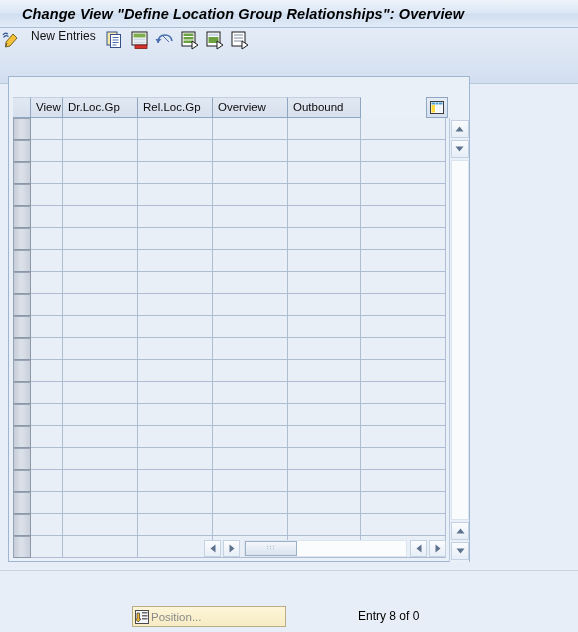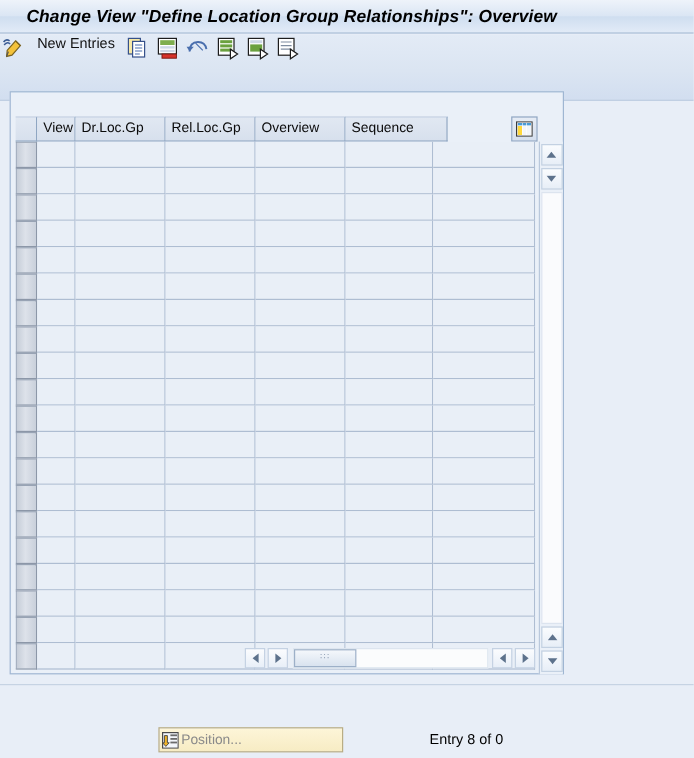--- a/index.html
+++ b/index.html
@@ -378,21 +378,21 @@
 
 
   <div id="grid-wrap">
 
     <div id="header-row">
         <div class="hcell sel" style="width: 18px;"></div>
         <div class="hcell" style="width: 32px;">View</div>
         <div class="hcell" style="width: 75px;">Dr.Loc.Gp</div>
         <div class="hcell" style="width: 75px;">Rel.Loc.Gp</div>
         <div class="hcell" style="width: 75px;">Overview</div>
-        <div class="hcell" style="width: 85px;">Sequence</div>
+        <div class="hcell" style="width: 73px;">Outbound</div>
       </div>
 
     <div id="col-config">
       <svg width="14" height="13" viewBox="0 0 14 13">
         <rect x="0.5" y="0.5" width="13" height="12" fill="#ffffff" stroke="#3a3a3a" stroke-width="1"></rect>
         <rect x="1.5" y="1.5" width="3.5" height="2" fill="#4a9ad6"></rect>
         <rect x="1.5" y="4" width="3.5" height="7.5" fill="#ffd83b"></rect>
         <rect x="5.5" y="1.5" width="3" height="2" fill="#4a9ad6"></rect>
         <rect x="5.5" y="4" width="3" height="7.5" fill="#f2f5f9"></rect>
         <rect x="9" y="1.5" width="3.5" height="2" fill="#4a9ad6"></rect>

